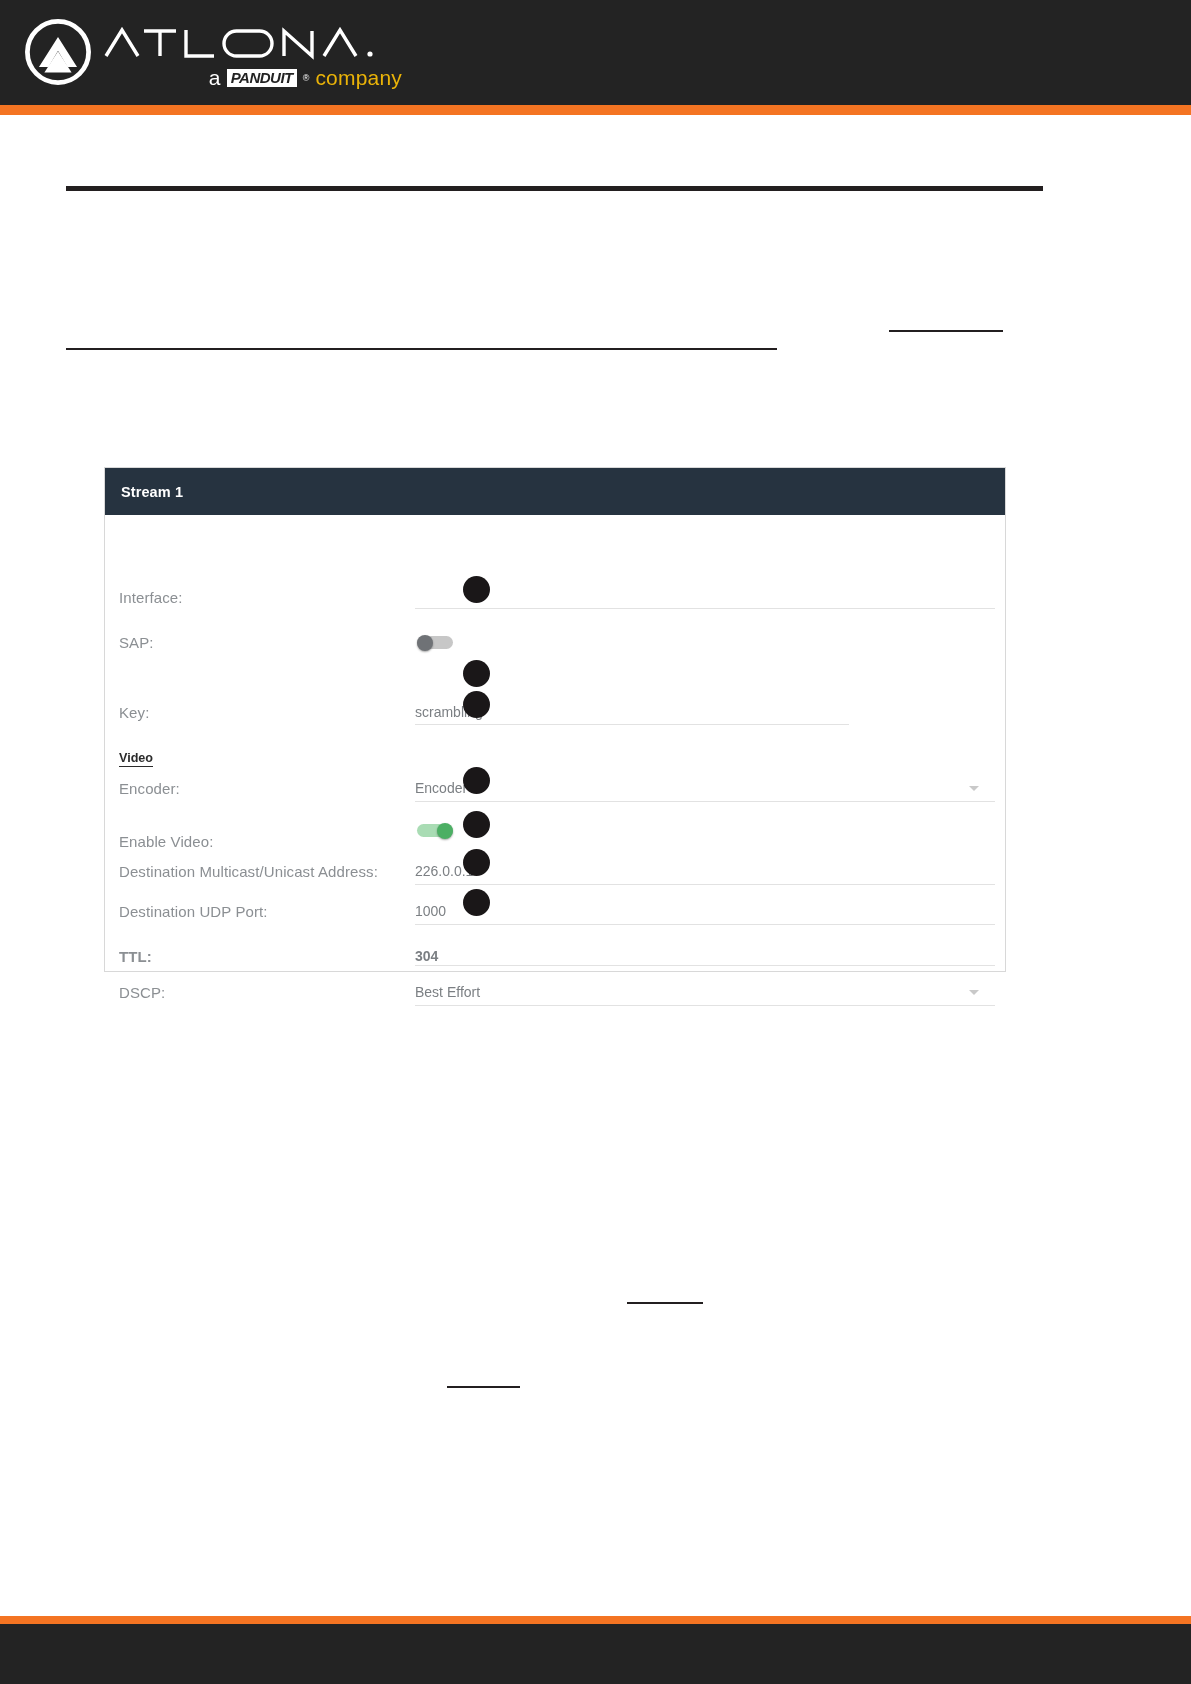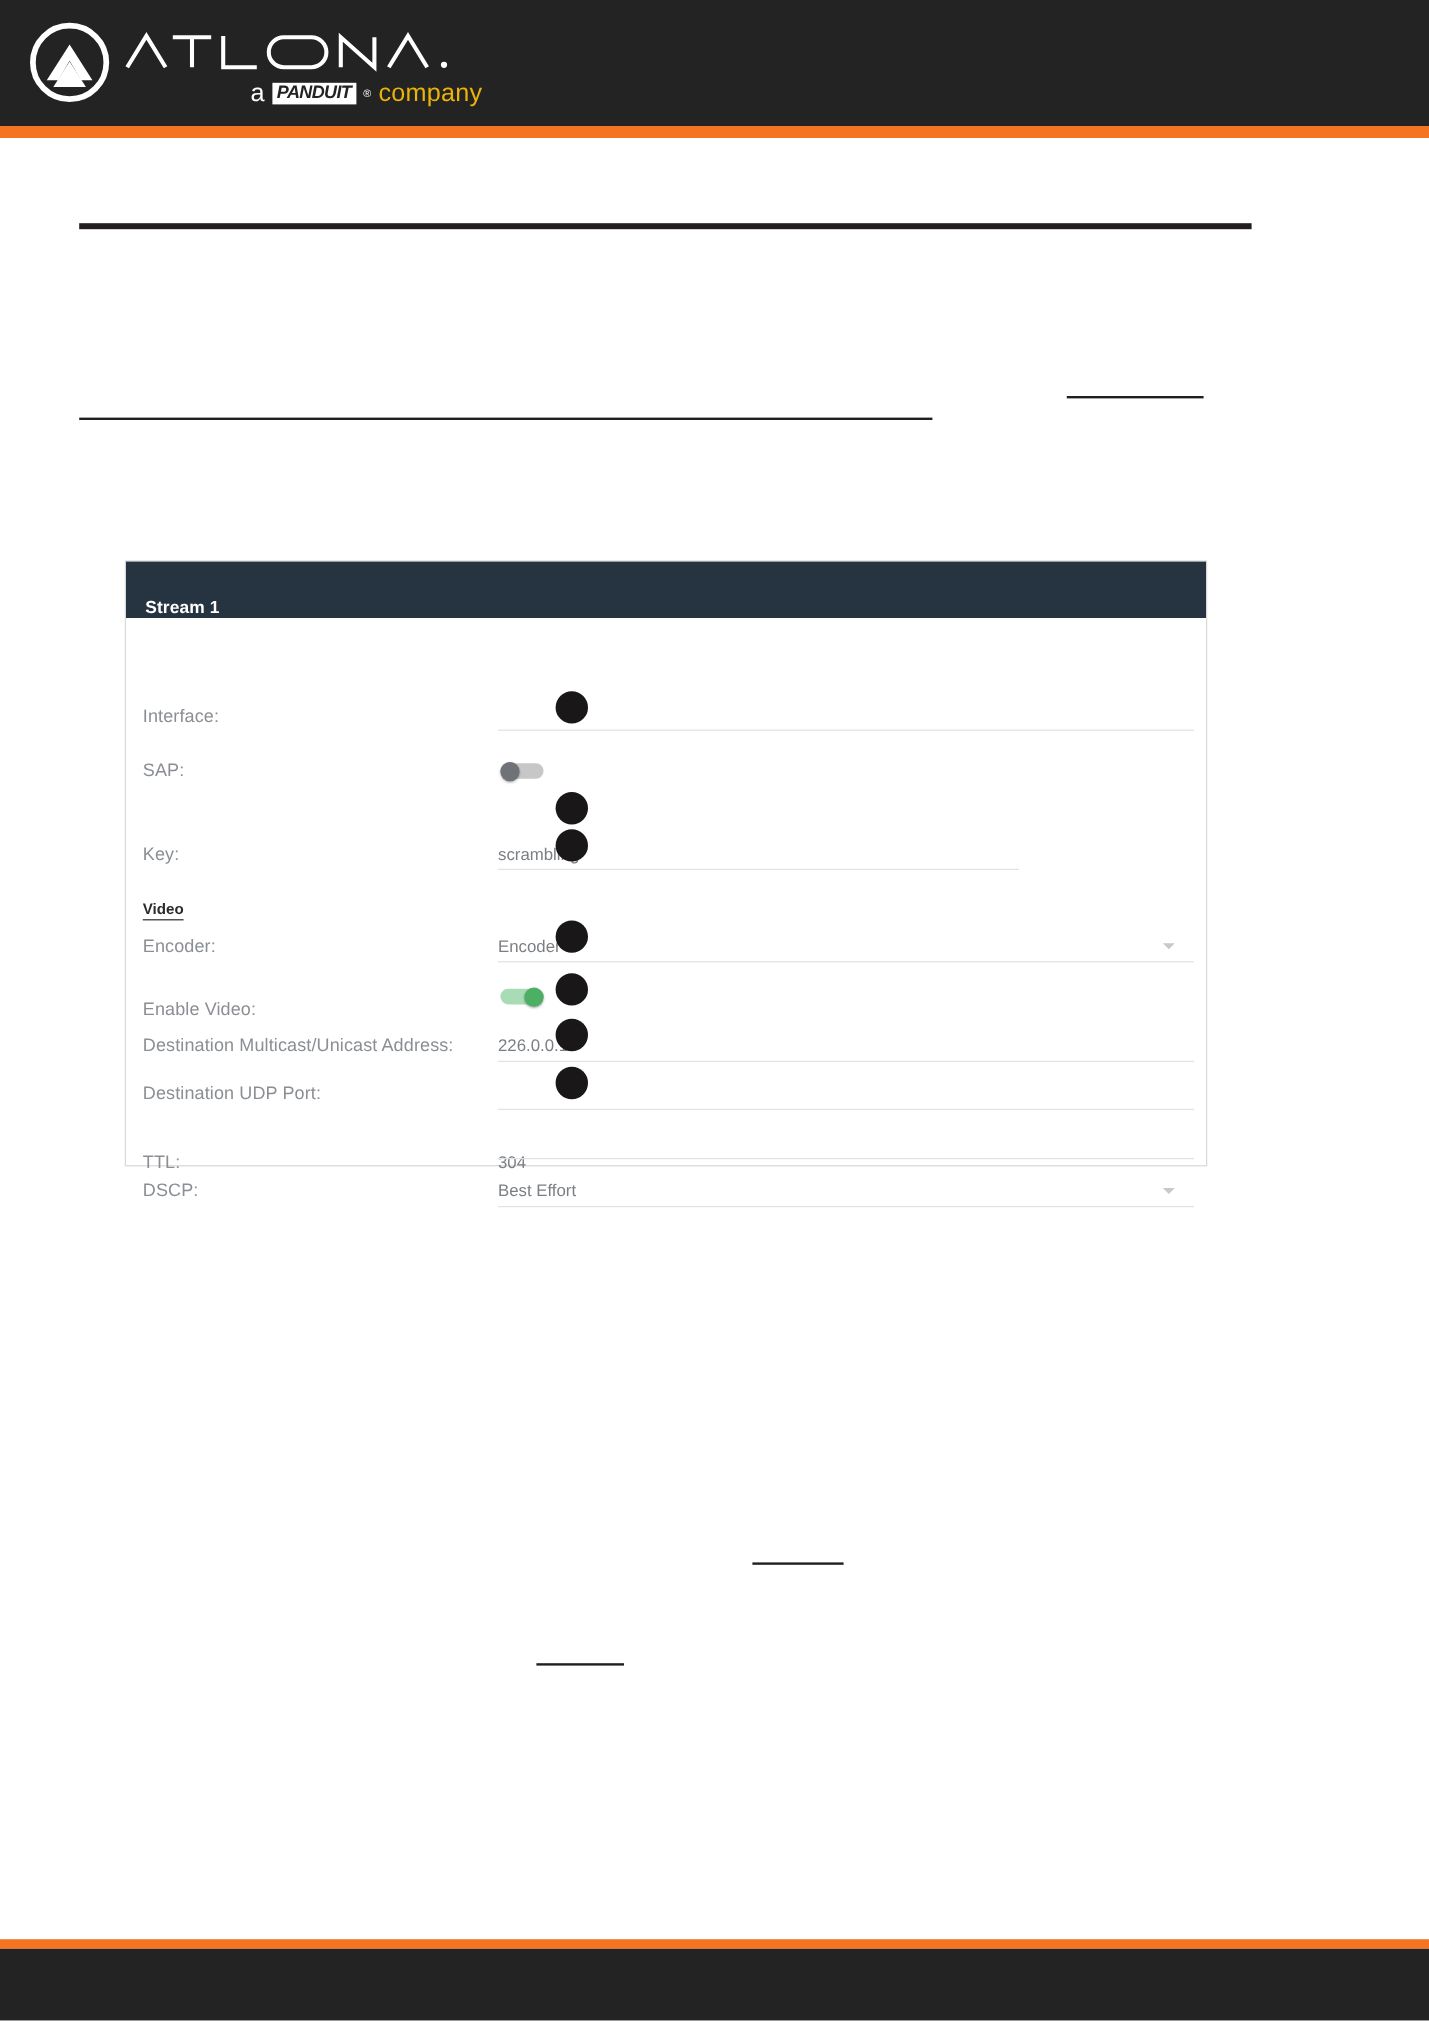--- a/index.html
+++ b/index.html
@@ -123,21 +123,21 @@
     top: 467px;
     width: 902px;
     height: 505px;
     background: #ffffff;
     border: 1px solid #d8d8d8;
   }
   .ui-panel-header {
     height: 47px;
     background: #263340;
     display: flex;
-    align-items: flex-end;
+    align-items: center;
     padding-left: 16px;
   }
   .ui-panel-title {
     color: #ffffff;
     font-size: 14.5px;
     font-weight: bold;
     font-family: "Liberation Sans", sans-serif;
     letter-spacing: 0.1px;
   }
 
@@ -352,25 +352,28 @@
         <span class="ui-label">Destination Multicast/Unicast Address:</span>
         <span class="ui-field">
           <span class="ui-value">226.0.0.1</span>
         </span>
       </div>
       <div class="ui-underline" style="top:369px; width:580px;"></div>
       <div class="dot" style="top:334px;"></div>
 
       <div class="ui-row" style="top:376px;">
         <span class="ui-label">Destination UDP Port:</span>
+        <span class="ui-field">
+          <span class="ui-value">1000</span>
+        </span>
       </div>
       <div class="ui-underline" style="top:409px; width:580px;"></div>
       <div class="dot" style="top:374px;"></div>
 
-      <div class="ui-row" style="top:433px;">
+      <div class="ui-row" style="top:421px;font-weight:bold;">
         <span class="ui-label">TTL:</span>
         <span class="ui-field">
           <span class="ui-value">304</span>
         </span>
       </div>
       <div class="ui-underline" style="top:450px; width:580px;"></div>
 
       <div class="ui-row" style="top:457px;">
         <span class="ui-label">DSCP:</span>
         <span class="ui-field">

